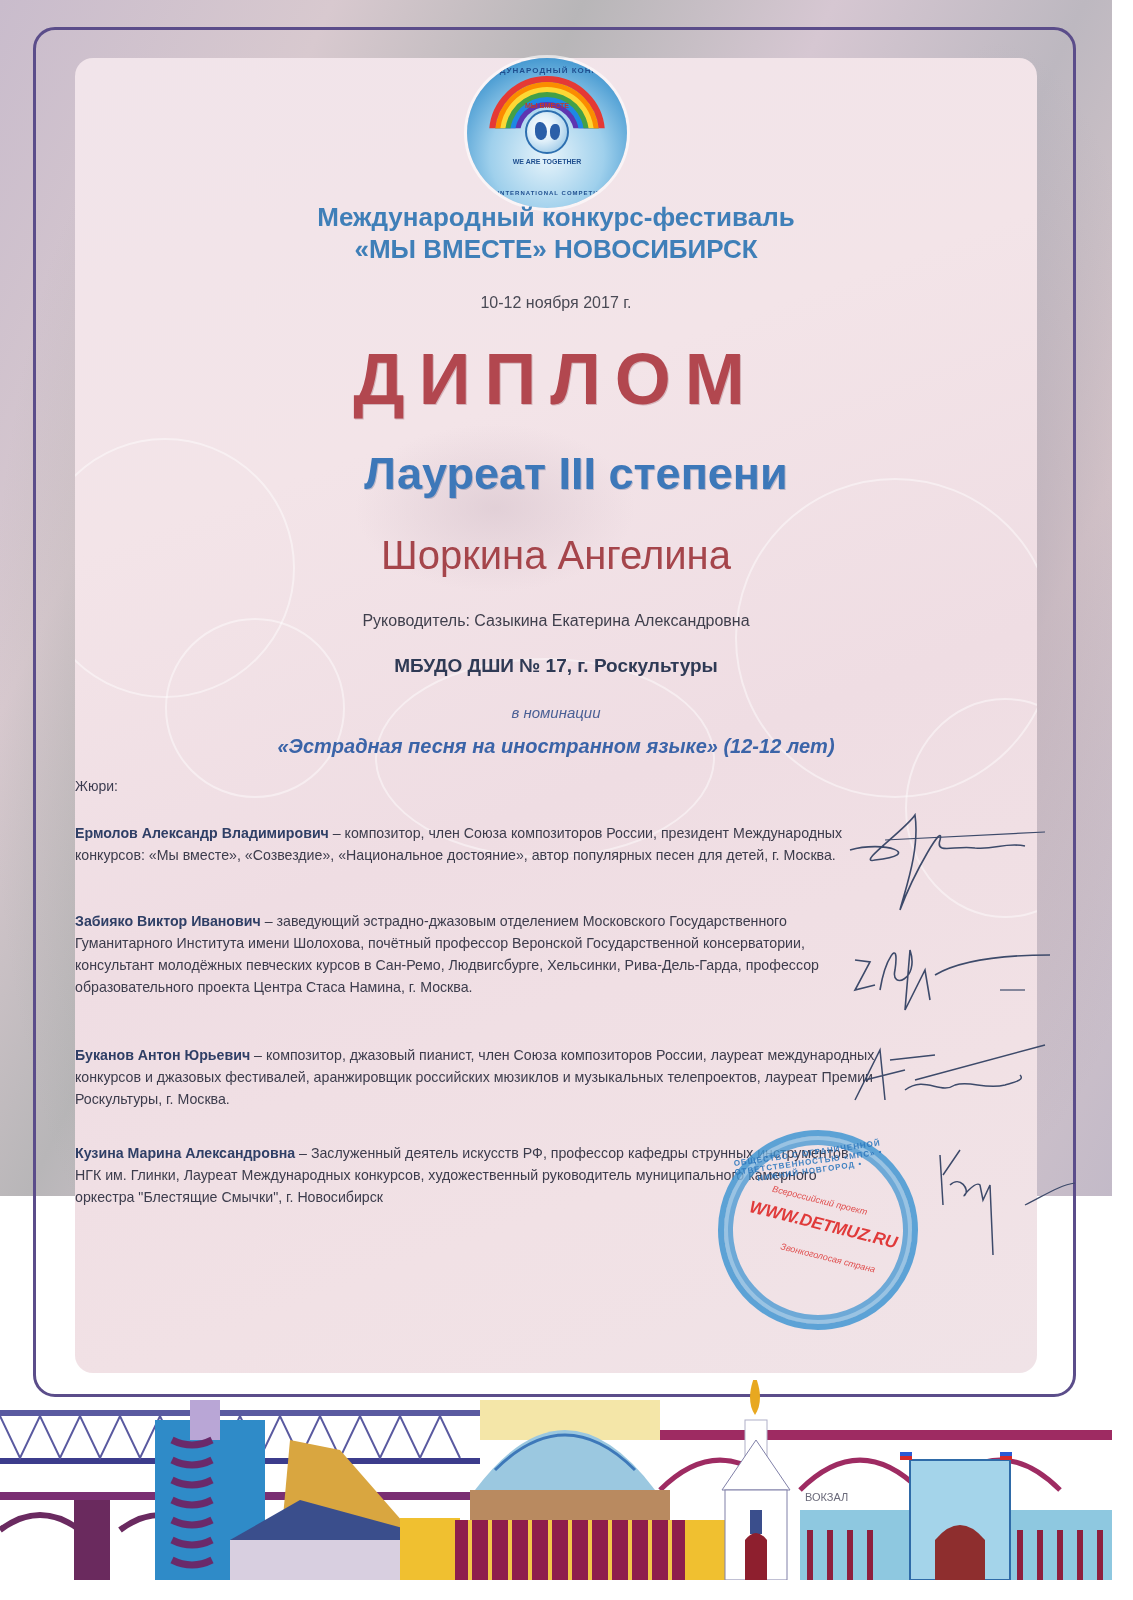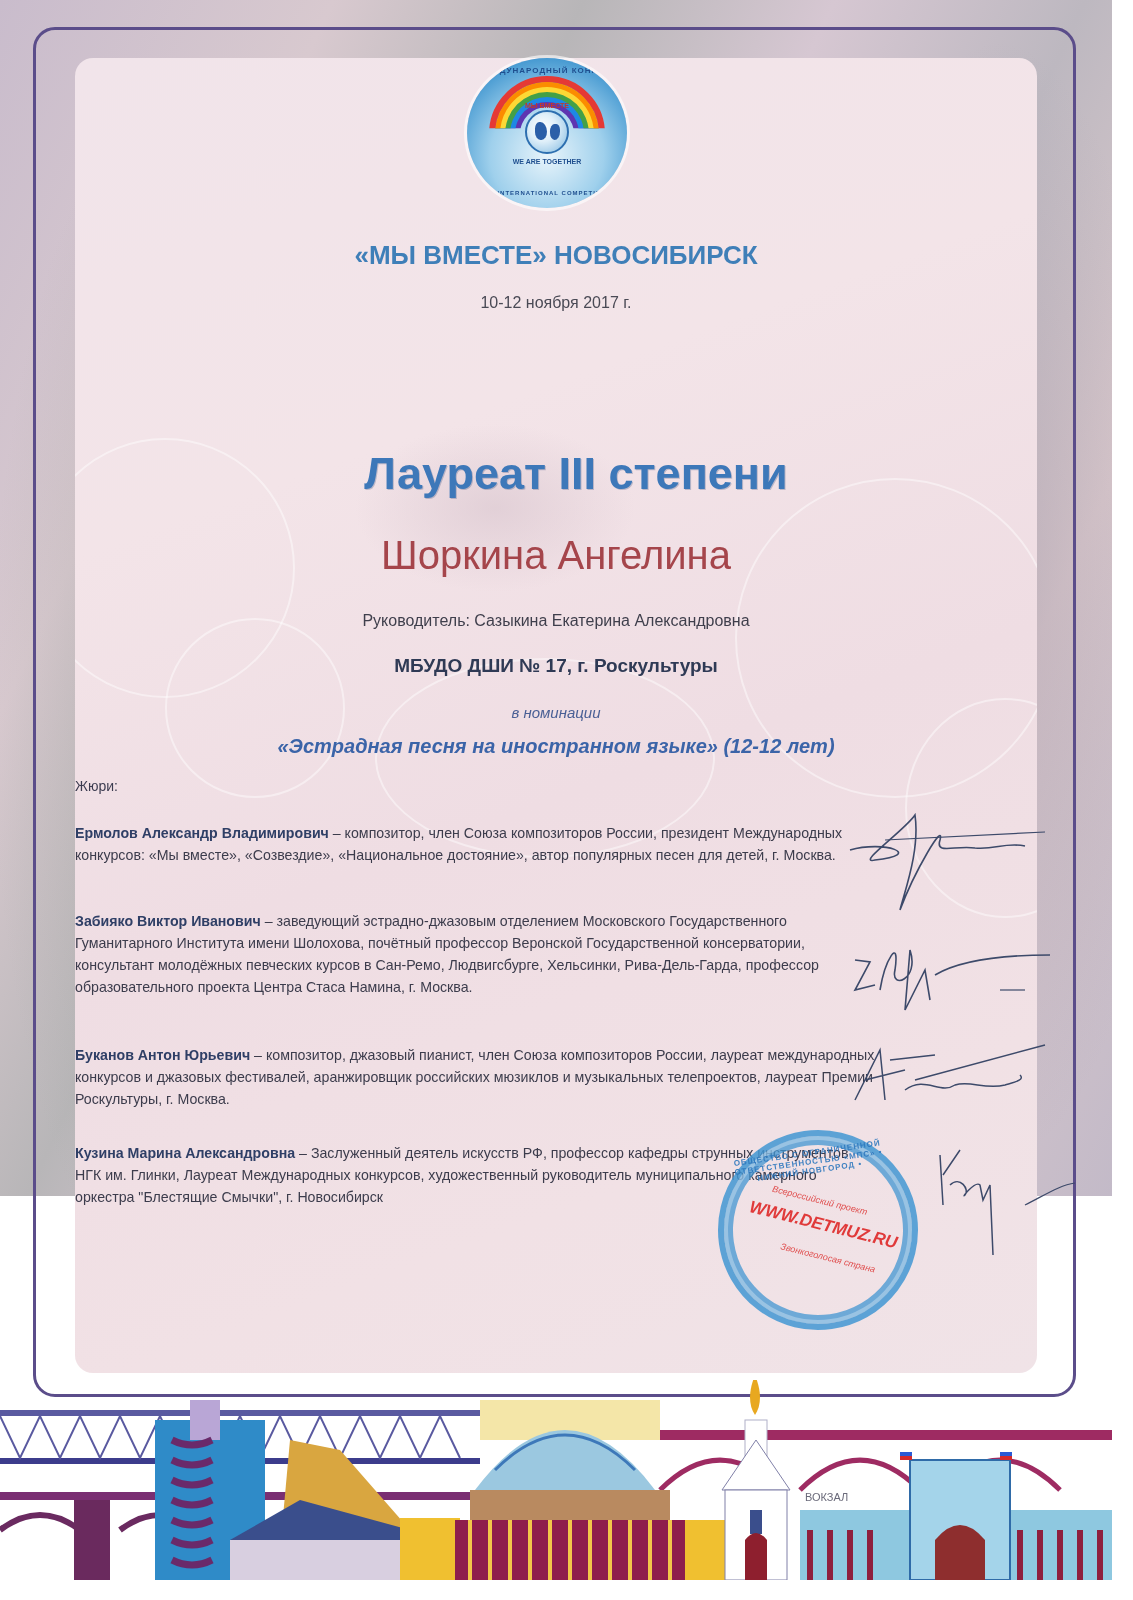--- a/index.html
+++ b/index.html
@@ -57,21 +57,21 @@
       background: #2b5fa8; border-radius: 50% 40% 60% 50%;
     }
     .logo-ring-text {
       position: absolute; left: 0; width: 100%; text-align: center;
       font-size: 8px; font-weight: bold; color: #1f4f8f; letter-spacing: 1px;
     }
     .logo-center-text { position: absolute; left: 0; width: 100%; text-align: center; font-size: 7px; font-weight: bold; }
 
     .center { position: absolute; left: 75px; width: 962px; text-align: center; }
     .org-line1 { top: 202px; font-size: 26px; font-weight: bold; color: #3f7fb8; }
-    .org-line2 { top: 240px; font-size: 26px; font-weight: bold; color: #3f7fb8; }
+    .org-line2 { top: 234px; font-size: 26px; font-weight: bold; color: #3f7fb8; }
     .dates { top: 294px; font-size: 16px; color: #4a4a55; }
     .diploma { top: 338px; font-size: 72px; font-weight: bold; color: #b2474f; letter-spacing: 14px; text-shadow: 1px 1px 0 rgba(120,40,50,0.25); }
     .laureate { top: 448px; font-size: 45px; font-weight: bold; color: #3d78b9; text-shadow: 1px 1px 0 rgba(30,60,110,0.25); margin-left: 20px; }
     .winner { top: 533px; font-size: 40px; font-weight: normal; color: #a5454b; }
     .leader { top: 612px; font-size: 16px; color: #3f3f4c; }
     .school { top: 655px; font-size: 19px; font-weight: bold; color: #2f3a55; }
     .nom-label { top: 704px; font-size: 15px; font-style: italic; color: #4a5f95; }
     .nomination { top: 735px; font-size: 20px; font-weight: bold; font-style: italic; color: #3b64a8; }
 
     .jury-title { position: absolute; left: 75px; top: 778px; font-size: 14px; color: #3c3c50; }
@@ -116,23 +116,25 @@
 
   <div class="logo">
     <div class="logo-ring-text" style="top:8px;">МЕЖДУНАРОДНЫЙ КОНКУРС</div>
     <div class="rainbow"></div>
     <div class="logo-center-text" style="top:44px;color:#c0392b;">МЫ ВМЕСТЕ</div>
     <div class="globe"></div>
     <div class="logo-center-text" style="top:100px;color:#1f4f8f;">WE ARE TOGETHER</div>
     <div class="logo-ring-text" style="top:132px;font-size:6px;">THE INTERNATIONAL COMPETITION</div>
   </div>
 
+  <div class="center org-line1">Международный конкурс-фестиваль</div>
   <div class="center org-line2">«МЫ ВМЕСТЕ» НОВОСИБИРСК</div>
   <div class="center dates">10-12 ноября 2017 г.</div>
 
+  <div class="center diploma">ДИПЛОМ</div>
   <div class="center laureate">Лауреат III степени</div>
   <div class="center winner">Шоркина Ангелина</div>
   <div class="center leader">Руководитель: Сазыкина Екатерина Александровна</div>
   <div class="center school">МБУДО ДШИ № 17, г. Роскультуры</div>
   <div class="center nom-label">в номинации</div>
   <div class="center nomination">«Эстрадная песня на иностранном языке» (12-12 лет)</div>
 
   <div class="jury-title">Жюри:</div>
 
   <div class="jury j1">

